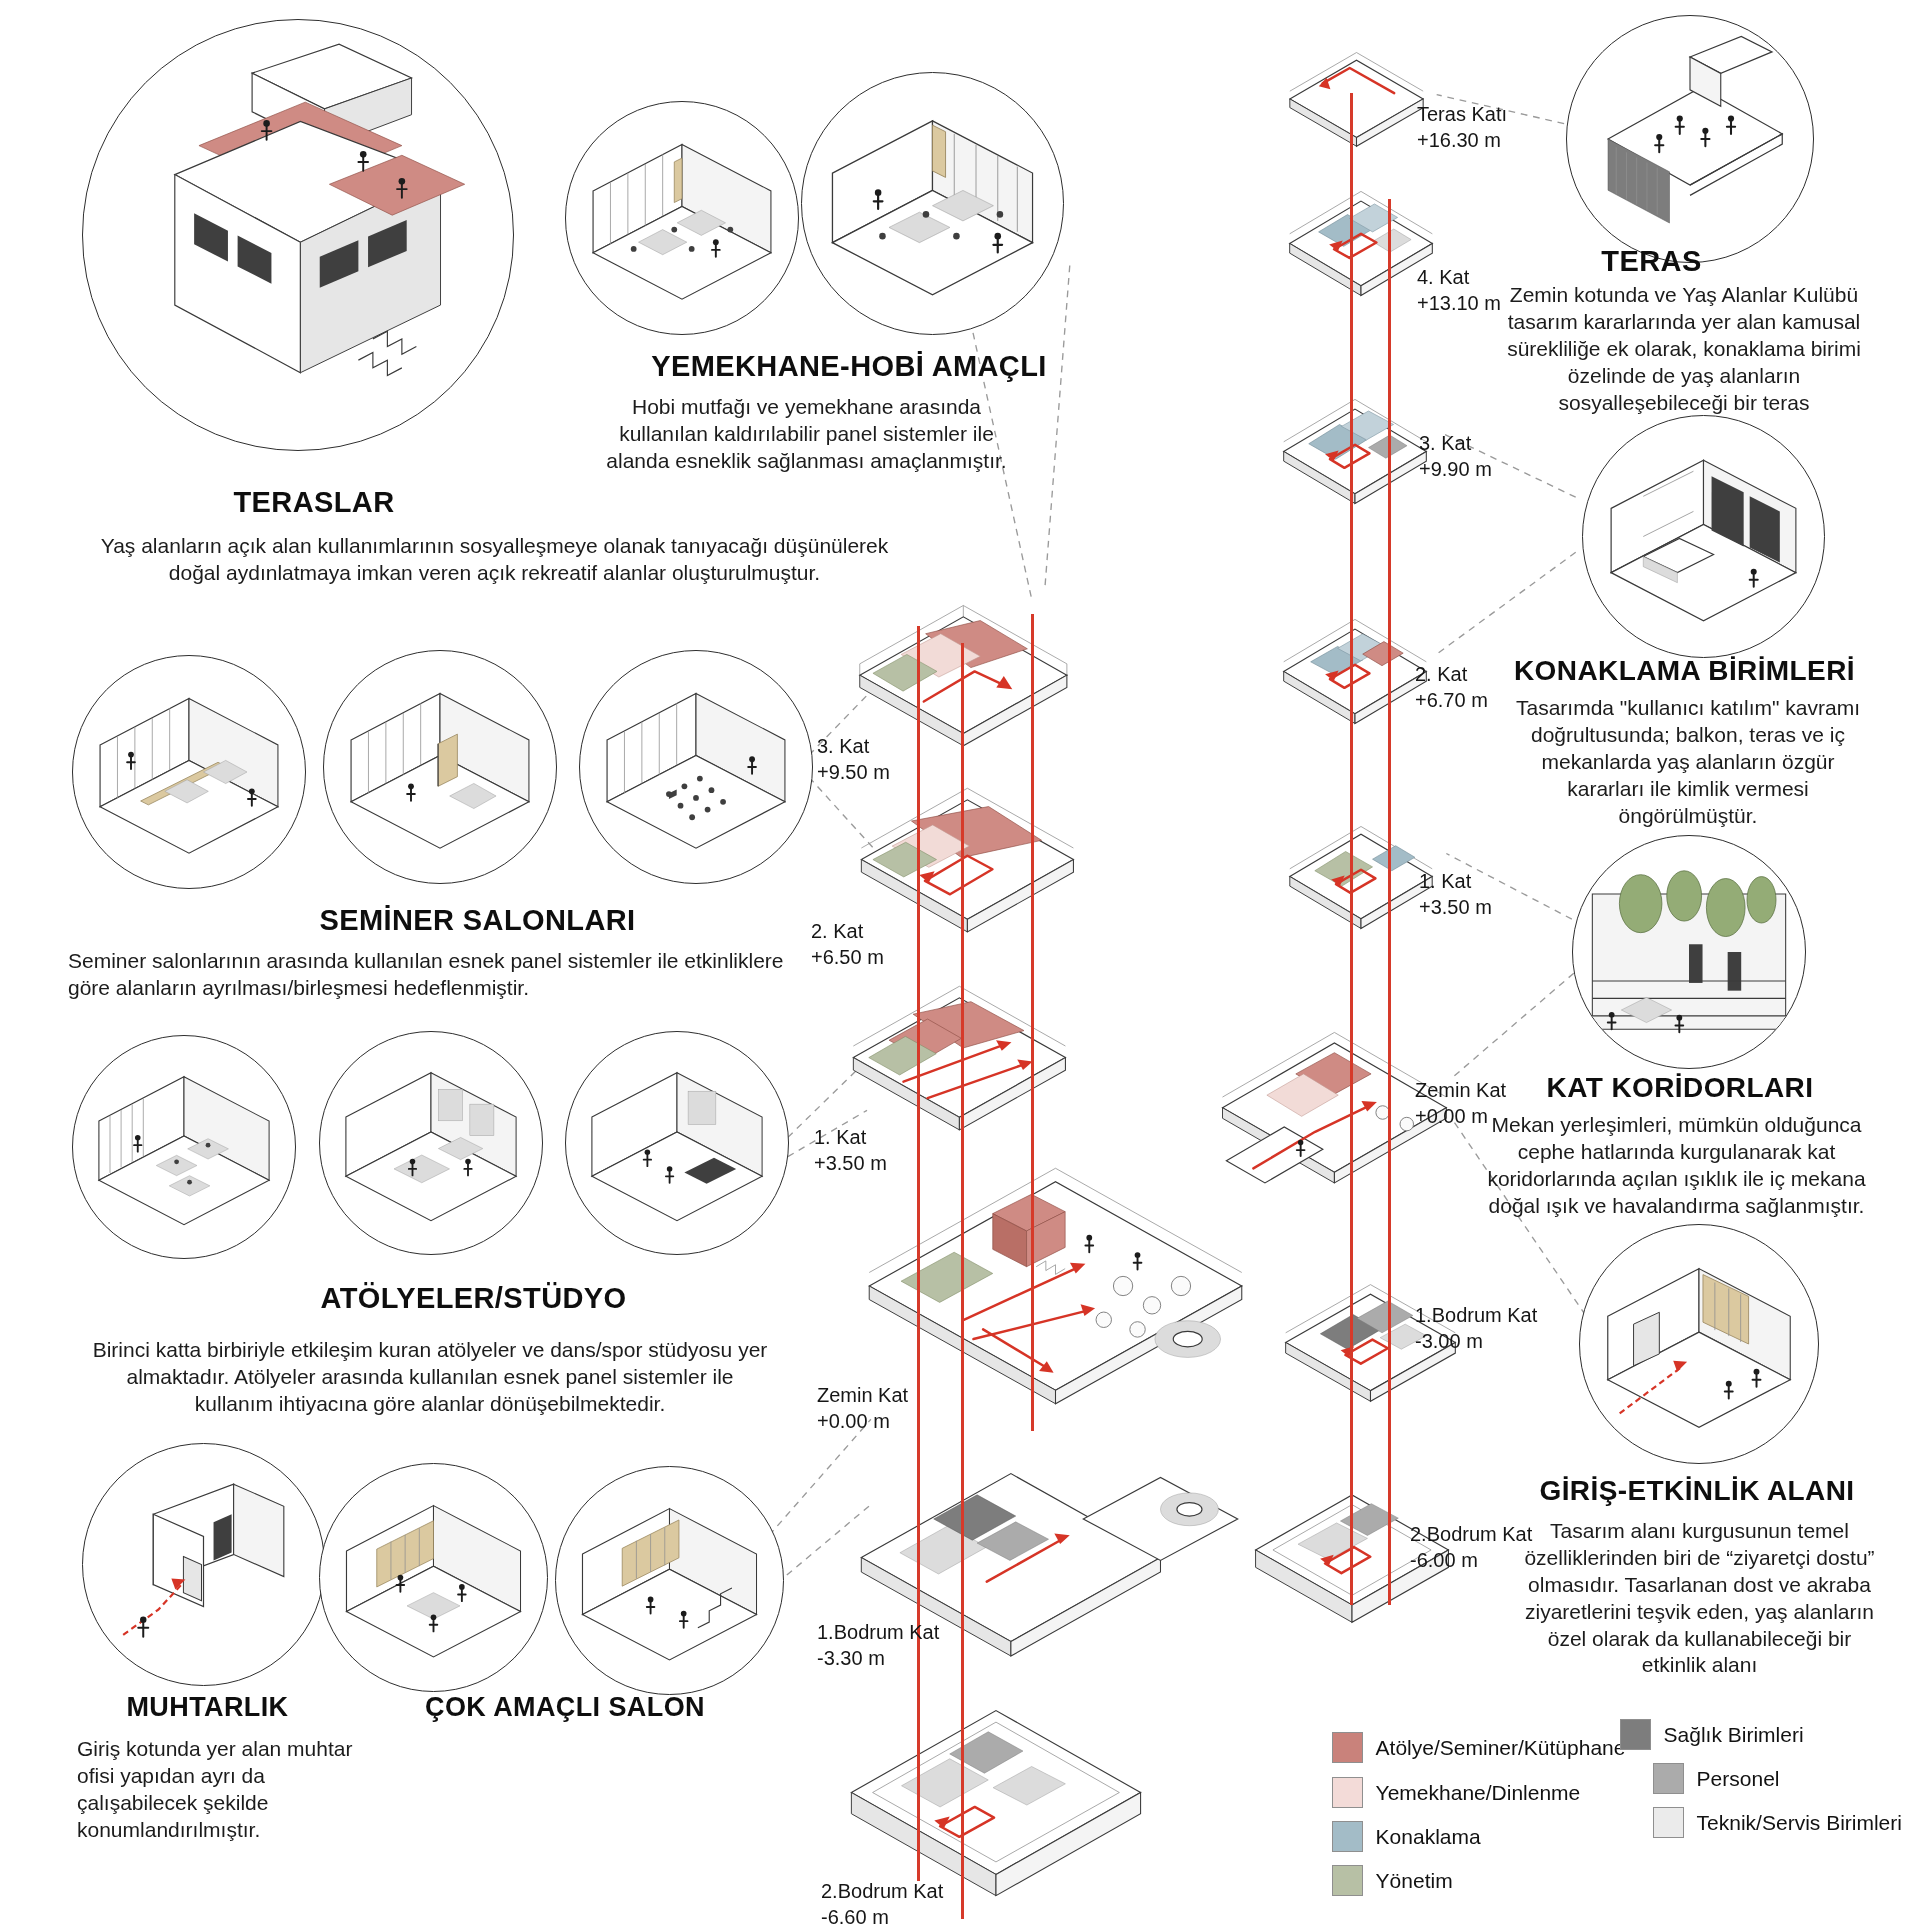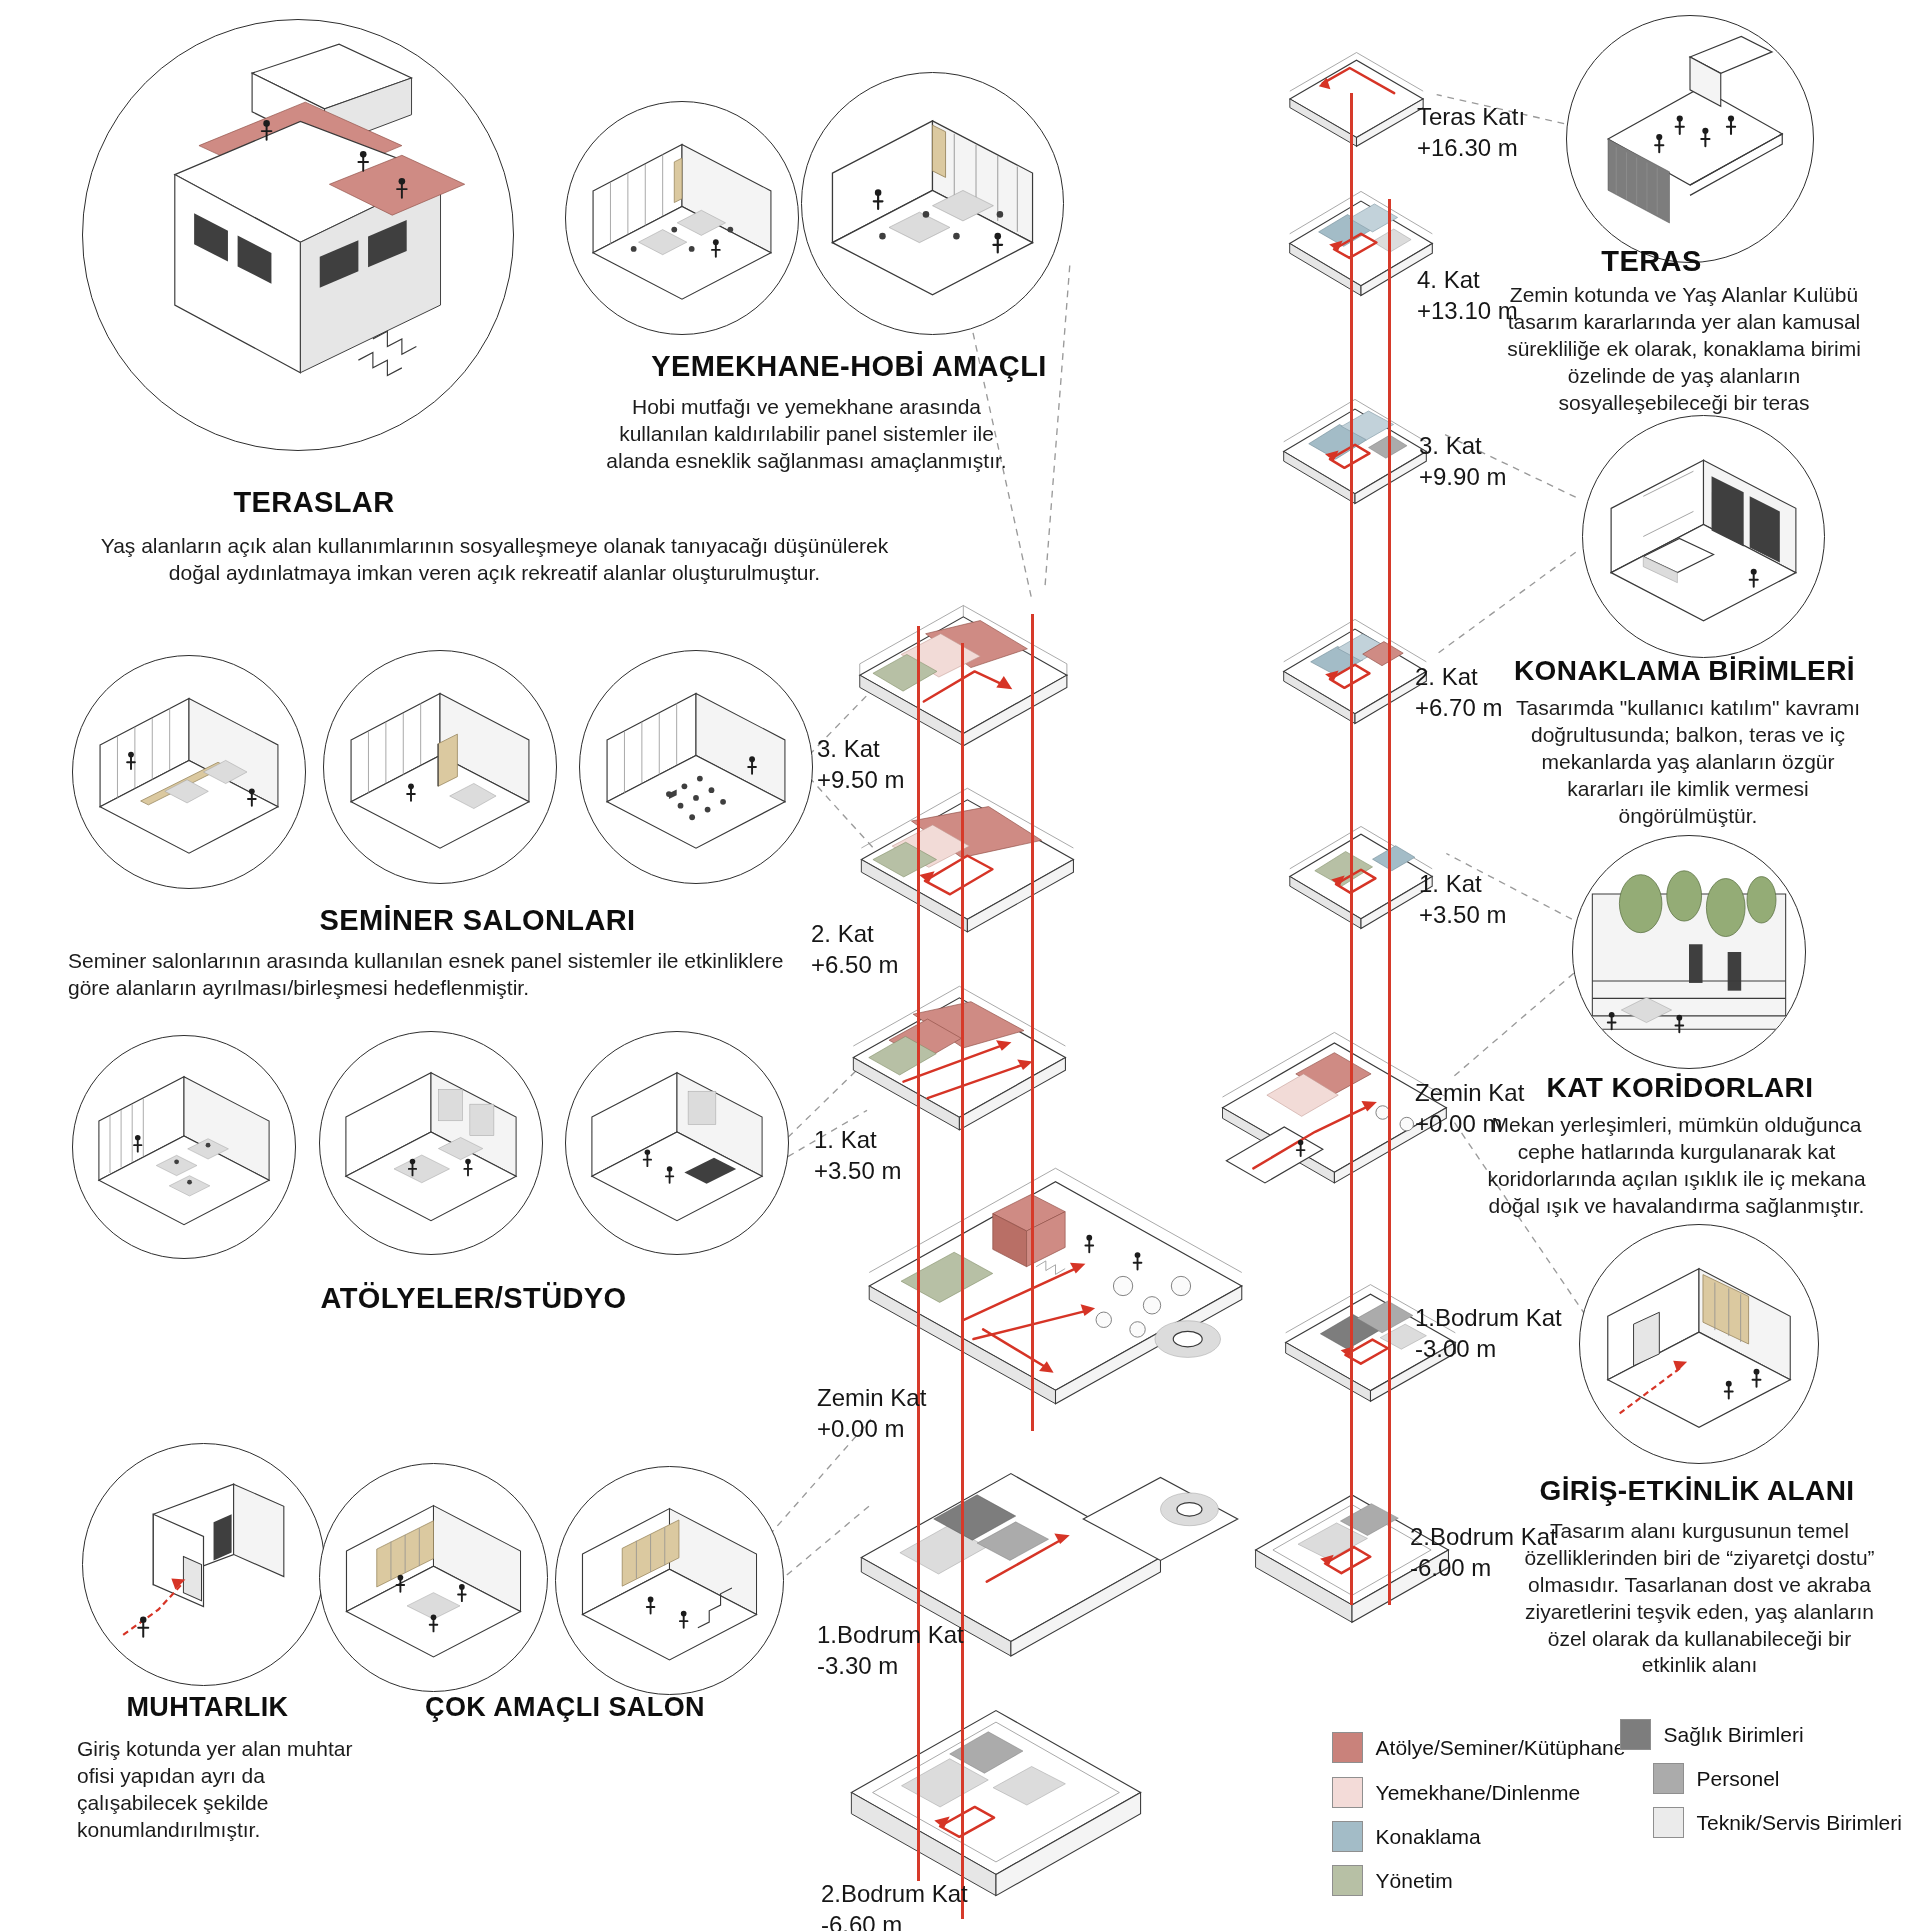--- a/index.html
+++ b/index.html
@@ -8,21 +8,21 @@
   .leaders{position:absolute;left:0;top:0;z-index:1;pointer-events:none;}
   .leaders line{stroke:#9a9a9a;stroke-width:1.4;stroke-dasharray:7 6;}
   .redline{position:absolute;width:2.9px;background:#d63a2a;z-index:6;}
   .plate{position:absolute;z-index:3;}
   .plate svg{width:100%;height:100%;overflow:visible;}
   .sk{position:absolute;border-radius:50%;border:1.5px solid #2e2e2e;background:#fff;overflow:hidden;z-index:4;}
   .sk svg{width:100%;height:100%;}
   .hd{position:absolute;margin:0;font-size:29px;font-weight:700;color:#0e0e0e;text-align:center;letter-spacing:0.4px;z-index:7;}
   .bd{position:absolute;margin:0;font-size:21px;line-height:1.28;color:#1c1c1c;text-align:center;z-index:7;}
   .bd.left{text-align:left;}
-  .flabel{position:absolute;font-size:24px;line-height:1.28;color:#161616;z-index:7;}
+  .flabel{position:absolute;font-size:20px;line-height:1.28;color:#161616;z-index:7;}
   .flabel span{display:block;}
   .legend-item{position:absolute;display:flex;align-items:center;gap:12.6px;font-size:21px;color:#121212;z-index:7;}
   .legend-item .sw{width:29px;height:29px;border:1px solid #8f8f8f;flex:0 0 auto;}
   
   svg .wh{fill:#fff;stroke:#3a3a3a;stroke-width:1.2;}
   svg .g2{fill:#f4f4f4;stroke:#3a3a3a;stroke-width:1.1;}
   svg .gr{fill:#e6e6e6;stroke:#3a3a3a;stroke-width:1;}
   svg .ln{fill:none;stroke:#3a3a3a;stroke-width:1.2;}
   svg .tn{fill:none;stroke:#8f8f8f;stroke-width:.8;}
   svg .tan{fill:#dbc9a0;stroke:#97855c;stroke-width:.8;}
@@ -722,20 +722,21 @@
   <h2 class="hd" style="left:145px;top:486px;width:338px">TERASLAR</h2>
   <p class="bd" style="left:85px;top:533px;width:819px">Yaş alanların açık alan kullanımlarının sosyalleşmeye olanak tanıyacağı  düşünülerek doğal aydınlatmaya imkan veren açık rekreatif alanlar oluşturulmuştur.</p>
 
   <h2 class="hd" style="left:632px;top:350px;width:434px">YEMEKHANE-HOBİ AMAÇLI</h2>
   <p class="bd" style="left:587px;top:394px;width:439px">Hobi mutfağı ve yemekhane arasında kullanılan kaldırılabilir panel sistemler ile alanda esneklik sağlanması amaçlanmıştır.</p>
 
   <h2 class="hd" style="left:299px;top:904px;width:357px">SEMİNER SALONLARI</h2>
   <p class="bd left" style="left:68px;top:948px;width:763px">Seminer salonlarının arasında kullanılan esnek panel sistemler ile etkinliklere göre alanların ayrılması/birleşmesi hedeflenmiştir.</p>
 
   <h2 class="hd" style="left:314px;top:1282px;width:319px">ATÖLYELER/STÜDYO</h2>
+  <p class="bd" style="left:92px;top:1337px;width:676px">Birinci katta birbiriyle etkileşim kuran atölyeler ve dans/spor stüdyosu yer almaktadır. Atölyeler  arasında kullanılan esnek panel sistemler ile kullanım ihtiyacına göre alanlar dönüşebilmektedir.</p>
 
   <h2 class="hd" style="left:87px;top:1692px;width:241px;font-size:27px">MUHTARLIK</h2>
   <p class="bd left" style="left:77px;top:1736px;width:294px">Giriş kotunda yer alan muhtar ofisi yapıdan ayrı da çalışabilecek şekilde konumlandırılmıştır.</p>
 
   <h2 class="hd" style="left:391px;top:1692px;width:348px;font-size:27px">ÇOK AMAÇLI SALON</h2>
 
   <h2 class="hd" style="left:1521px;top:245px;width:261px">TERAS</h2>
   <p class="bd" style="left:1495px;top:282px;width:378px">Zemin kotunda ve Yaş Alanlar Kulübü tasarım kararlarında yer alan kamusal sürekliliğe ek olarak, konaklama birimi özelinde de yaş alanların sosyalleşebileceği bir teras</p>
 
   <h2 class="hd" style="left:1501px;top:655px;width:367px;font-size:28px">KONAKLAMA BİRİMLERİ</h2>

